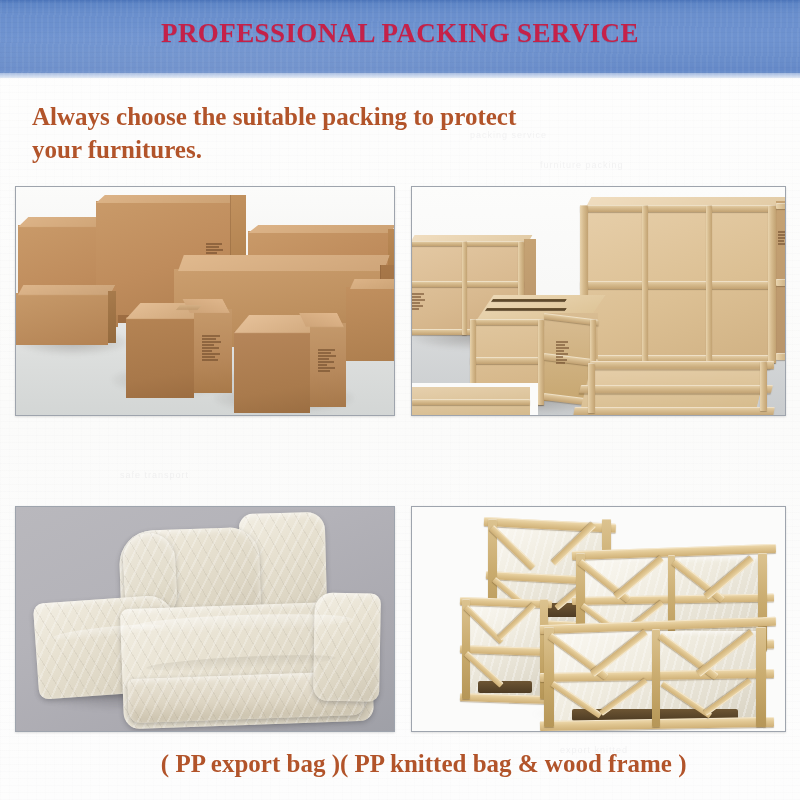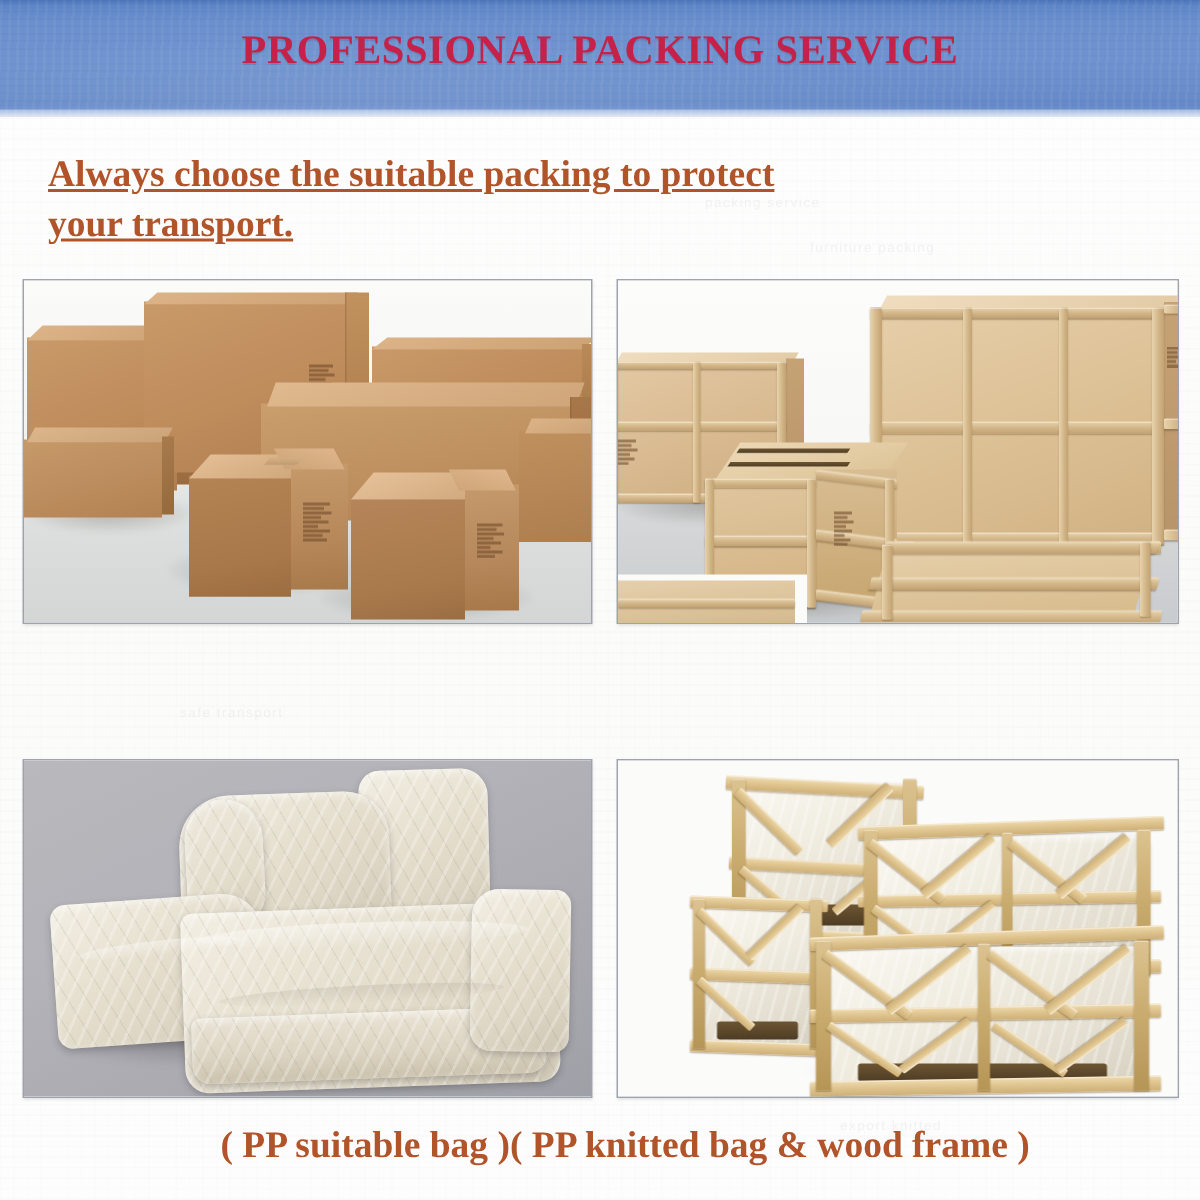--- a/index.html
+++ b/index.html
@@ -91,21 +91,20 @@
     position: absolute;
     left: 32px;
     top: 100px;
     width: 720px;
     font-size: 25px;
     font-weight: bold;
     line-height: 1.32;
     color: #b2542a;
     font-family: "Liberation Serif", "DejaVu Serif", serif;
     z-index: 3;
-    text-decoration: underline;
   }
 
   
   .photo {
     position: absolute;
     border: 1px solid #9ea4ad;
     background: #fff;
     overflow: hidden;
     box-shadow: 0 1px 2px rgba(0,0,0,0.12);
   }
@@ -252,21 +251,21 @@
   <div class="ghost-text" style="left:540px; top:160px;">furniture packing</div>
   <div class="ghost-text" style="left:120px; top:470px;">safe transport</div>
   <div class="ghost-text" style="left:560px; top:745px;">export knitted</div>
 
   <div class="header-band">
     <div class="header-title">PROFESSIONAL PACKING SERVICE</div>
   </div>
 
   <div class="subtitle">
     <div>Always choose the suitable packing to protect</div>
-    <div>your transport.</div>
+    <div>your furnitures.</div>
   </div>
 
   <div class="photo p1">
     <div class="scene">
       <div class="wall-light"></div>
       <div class="floor-light"></div>
 
       <div class="shadow-blob" style="left:2px;  top:142px; width:110px; height:26px;"></div>
       <div class="shadow-blob" style="left:96px; top:178px; width:130px; height:30px;"></div>
       <div class="shadow-blob" style="left:198px;top:196px; width:140px; height:30px;"></div>
@@ -551,16 +550,16 @@
         <div class="slat" style="left:122px;top:8px;  width:70px; height:7px; transform:rotate(36deg); transform-origin:left top;"></div>
         <div class="slat" style="left:214px;top:10px; width:68px; height:7px; transform:rotate(142deg); transform-origin:left top;"></div>
         <div class="slat" style="left:14px; top:56px; width:58px; height:6px; transform:rotate(34deg); transform-origin:left top;"></div>
         <div class="slat" style="left:108px;top:58px; width:56px; height:6px; transform:rotate(144deg); transform-origin:left top;"></div>
         <div class="slat" style="left:124px;top:56px; width:58px; height:6px; transform:rotate(34deg); transform-origin:left top;"></div>
         <div class="slat" style="left:212px;top:58px; width:56px; height:6px; transform:rotate(144deg); transform-origin:left top;"></div>
       </div>
     </div>
   </div>
 
-  <div class="caption cap3">( PP suitable bag )</div>
+  <div class="caption cap3">( PP export bag )</div>
   <div class="caption cap4">( PP knitted bag &amp; wood frame )</div>
 
 </div>
 
 </body></html>

